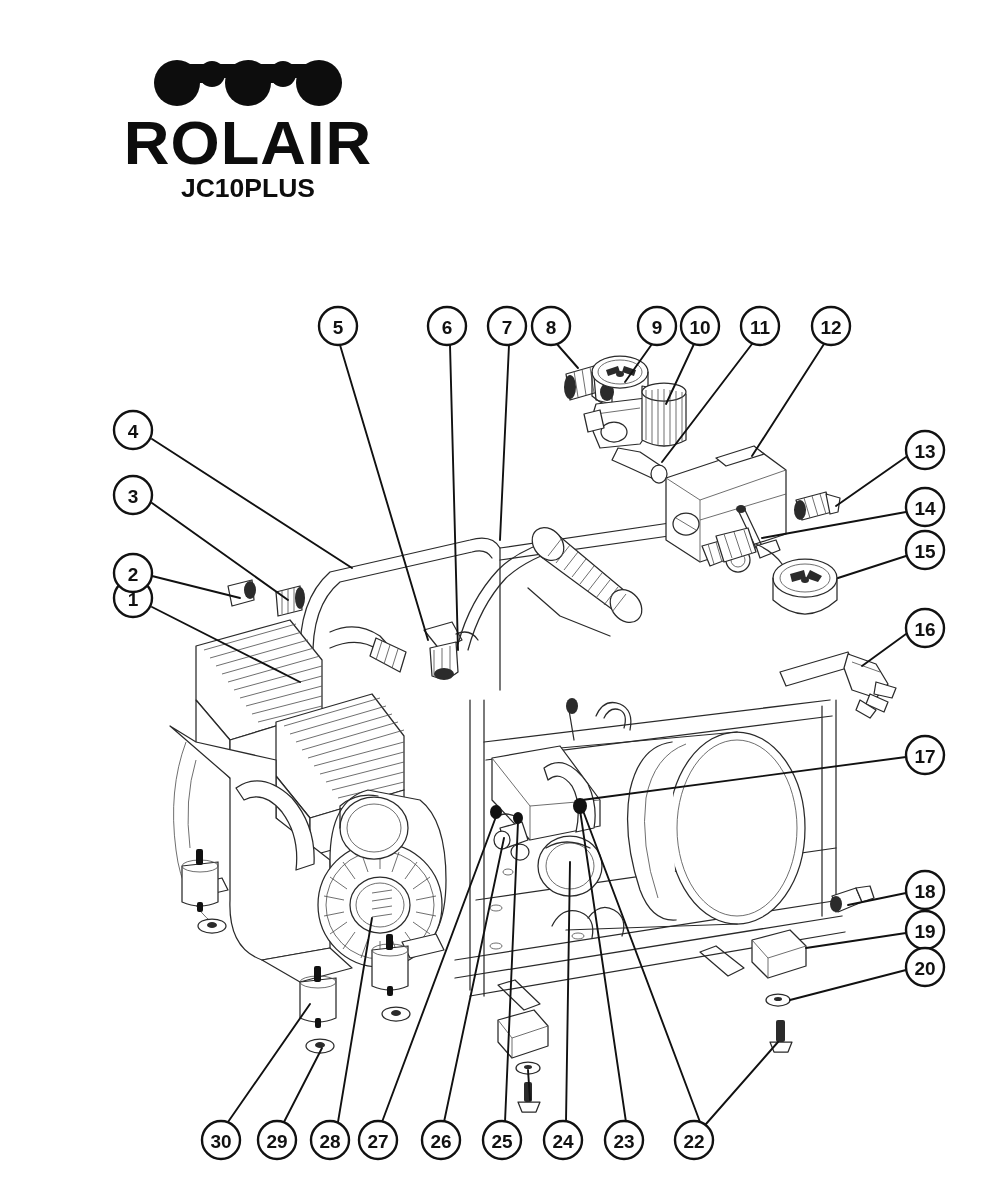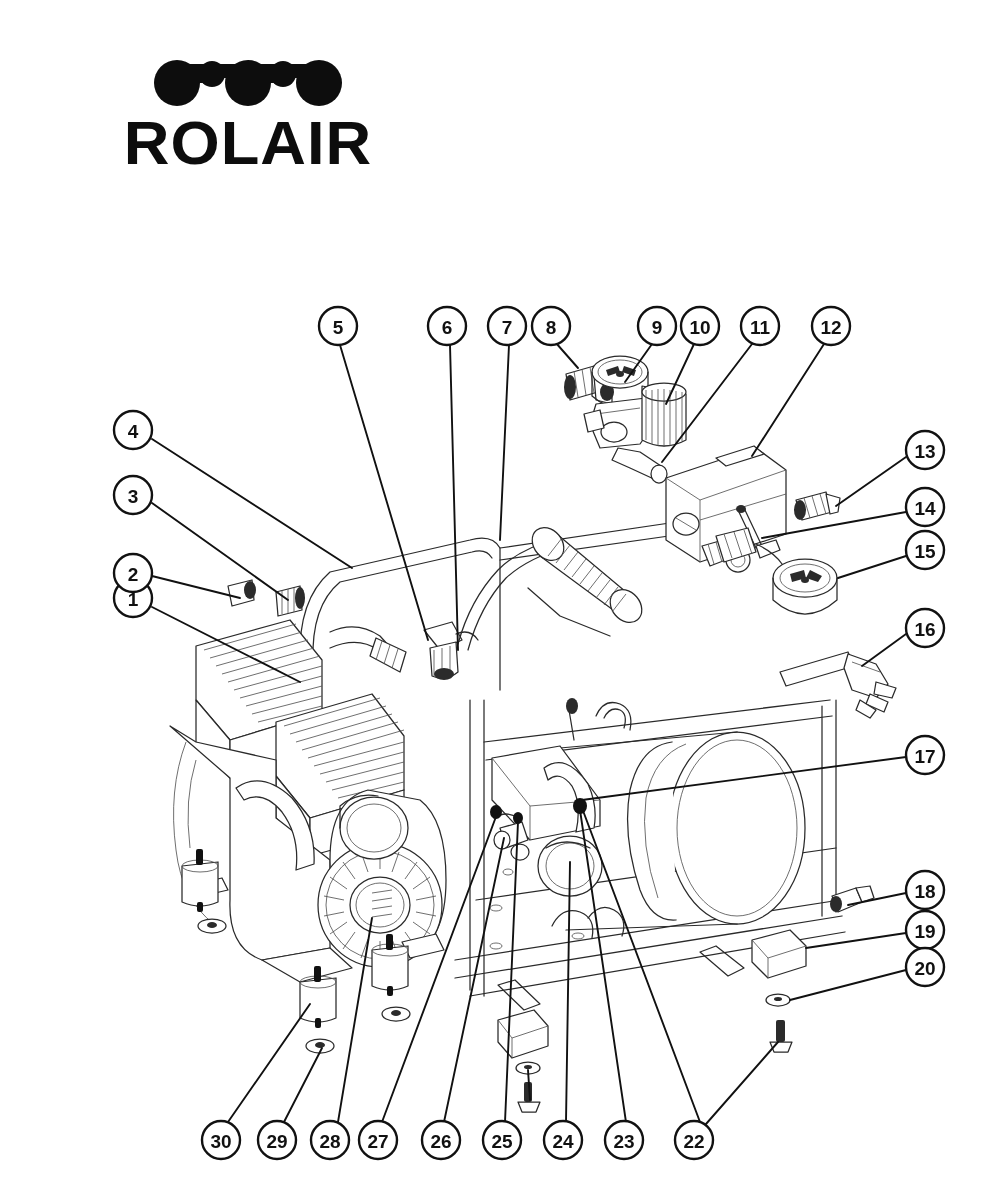--- a/index.html
+++ b/index.html
@@ -113,20 +113,21 @@
         <circle cx="176" cy="23" r="23"></circle>
         <circle cx="69" cy="14" r="13"></circle>
         <circle cx="140" cy="14" r="13"></circle>
         <rect x="34" y="4" width="36" height="19"></rect>
         <rect x="105" y="4" width="36" height="19"></rect>
         <rect x="68" y="4" width="38" height="14"></rect>
         <rect x="139" y="4" width="38" height="14"></rect>
       </g>
     </svg>
     <div id="brand-name">ROLAIR</div>
+    <div id="title-line2">JC10PLUS</div>
   </div>
 
   <svg id="drawing" viewBox="0 0 1000 1185">
 
     <g>
 
       <path class="part-line" d="M300 660 Q298 600 330 572 L470 540 Q492 534 500 548 L500 690"></path>
       <path class="part-line" d="M313 662 Q311 606 340 582 L472 552 Q486 548 492 558"></path>
 
       <path class="part-line" d="M500 548 L690 520 Q706 518 712 528 L712 560"></path>

